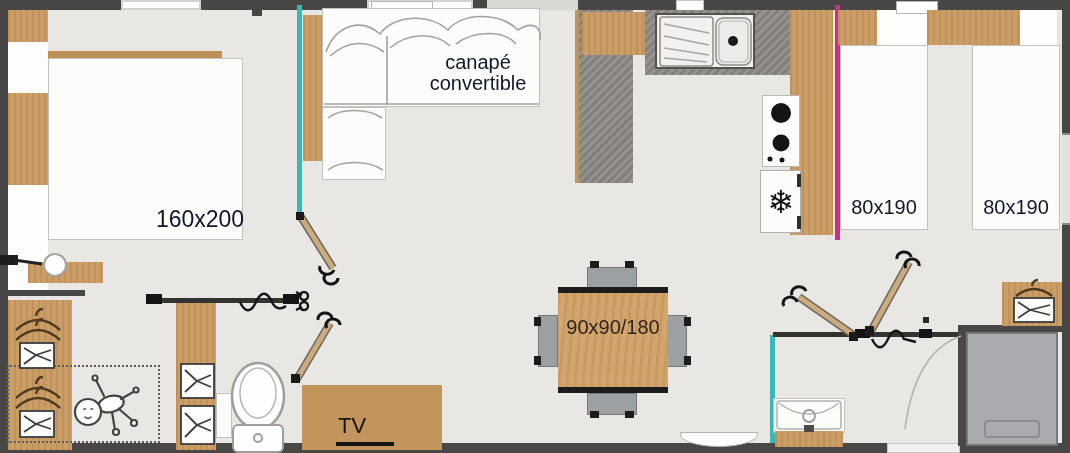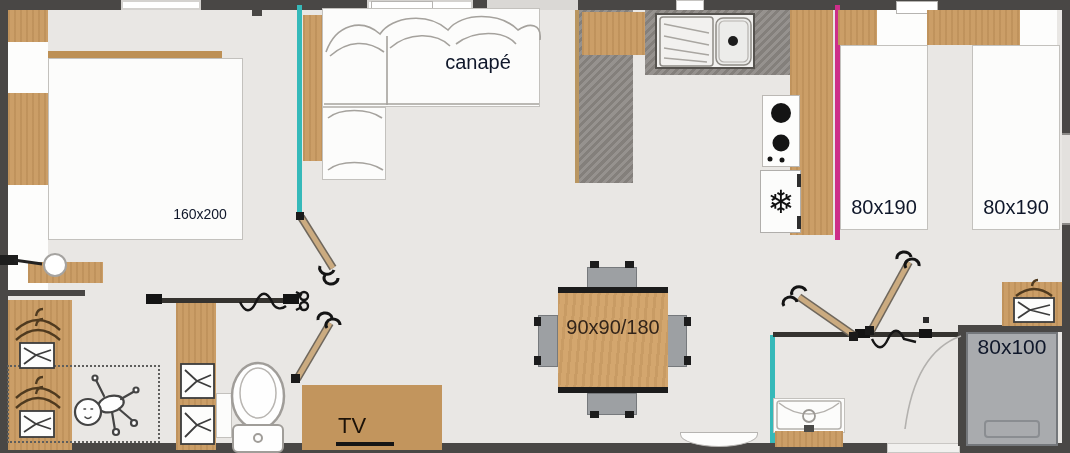--- a/index.html
+++ b/index.html
@@ -221,25 +221,25 @@
 
     <g fill="none" stroke="#141414" stroke-width="2.4">
       <circle cx="304" cy="296" r="4"></circle>
         <circle cx="304" cy="306" r="4"></circle>
       <path d="M296,292 l6,3 M296,310 l6,-3"></path>
     </g>
 
     <path d="M14,260 L42,264" stroke="#222" stroke-width="3"></path>
   </svg>
 
-  <div class="lbl" style="left:135px;top:207px;width:130px;font-size:14px;">160x200</div>
+  <div class="lbl" style="left:135px;top:207px;width:130px;font-size:23px;">160x200</div>
   <div class="lbl" style="left:398px;top:52px;width:160px;font-size:20px;">
     <div>canapé</div>
+    <div>convertible</div>
   </div>
   <div class="lbl" style="left:840px;top:197px;width:88px;font-size:20px;">80x190</div>
   <div class="lbl" style="left:972px;top:197px;width:88px;font-size:20px;">80x190</div>
-  <div class="lbl" style="left:966px;top:336px;width:92px;font-size:21px;">80x100</div>
   <div class="lbl" style="left:548px;top:317px;width:130px;font-size:20px;color:#32241a;">
     <div>90x90/180</div>
   </div>
   <div class="lbl" style="left:312px;top:414px;width:80px;font-size:22px;color:#1c1208;text-align:center;">TV</div>
 
 </div>
 
 </body></html>

